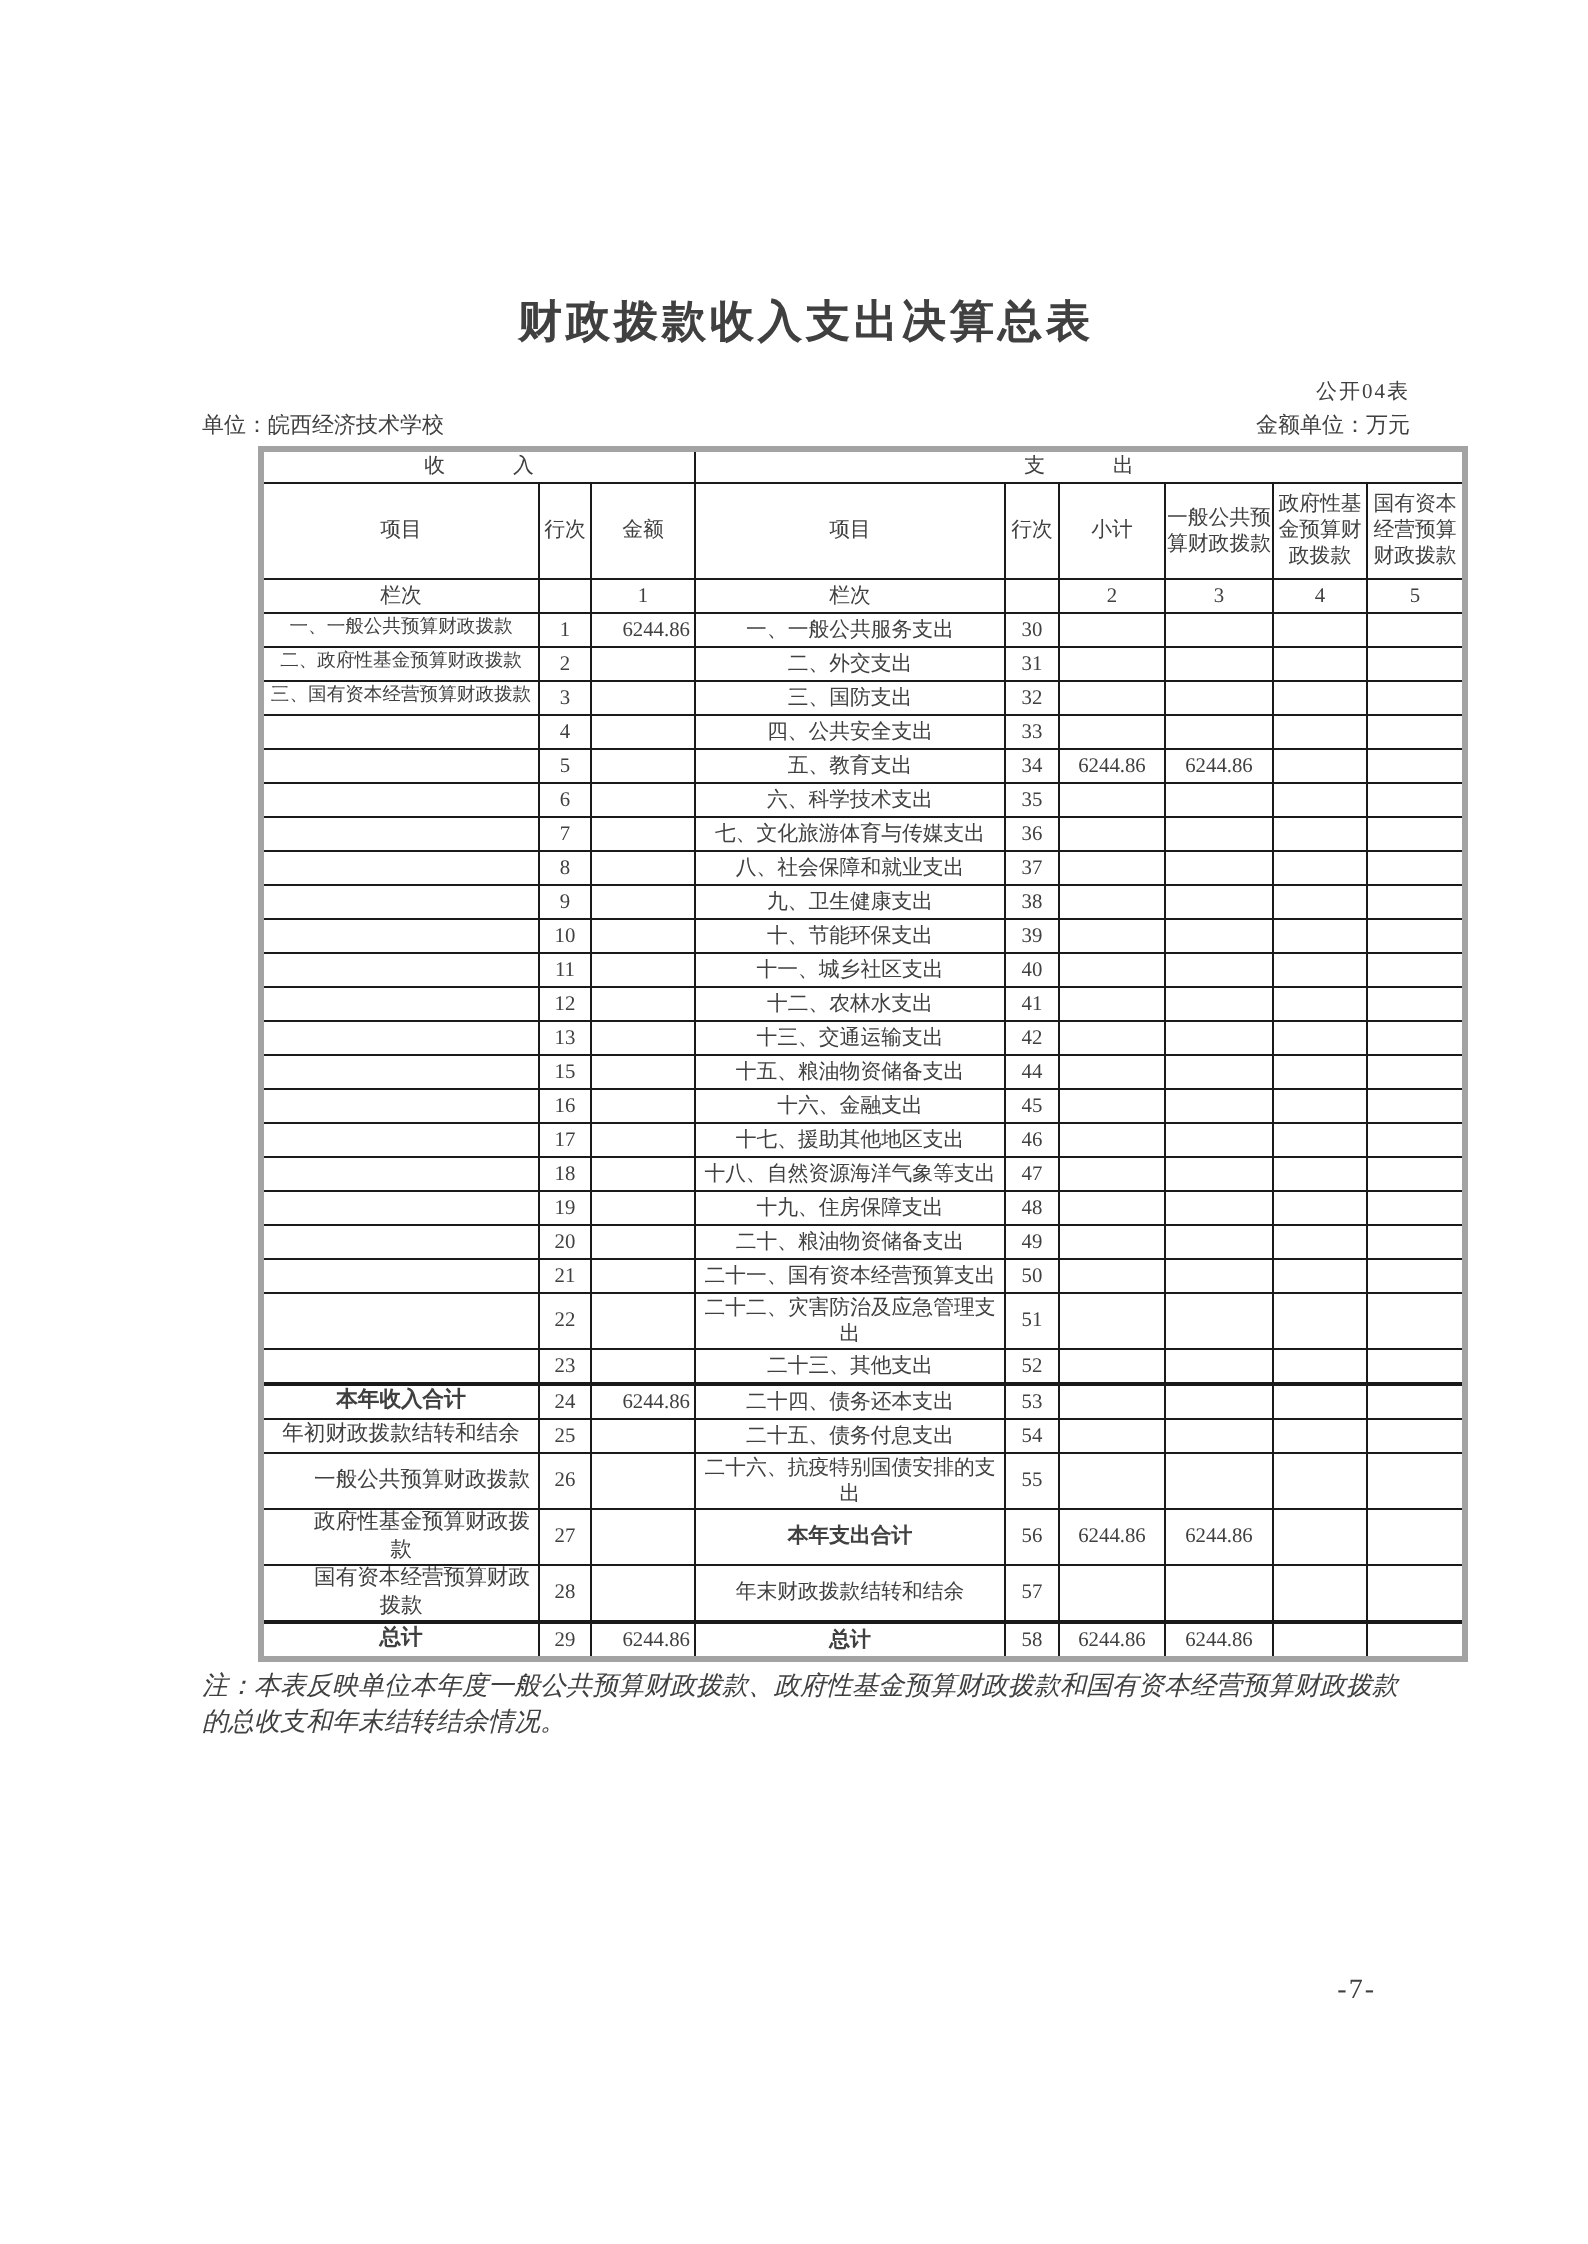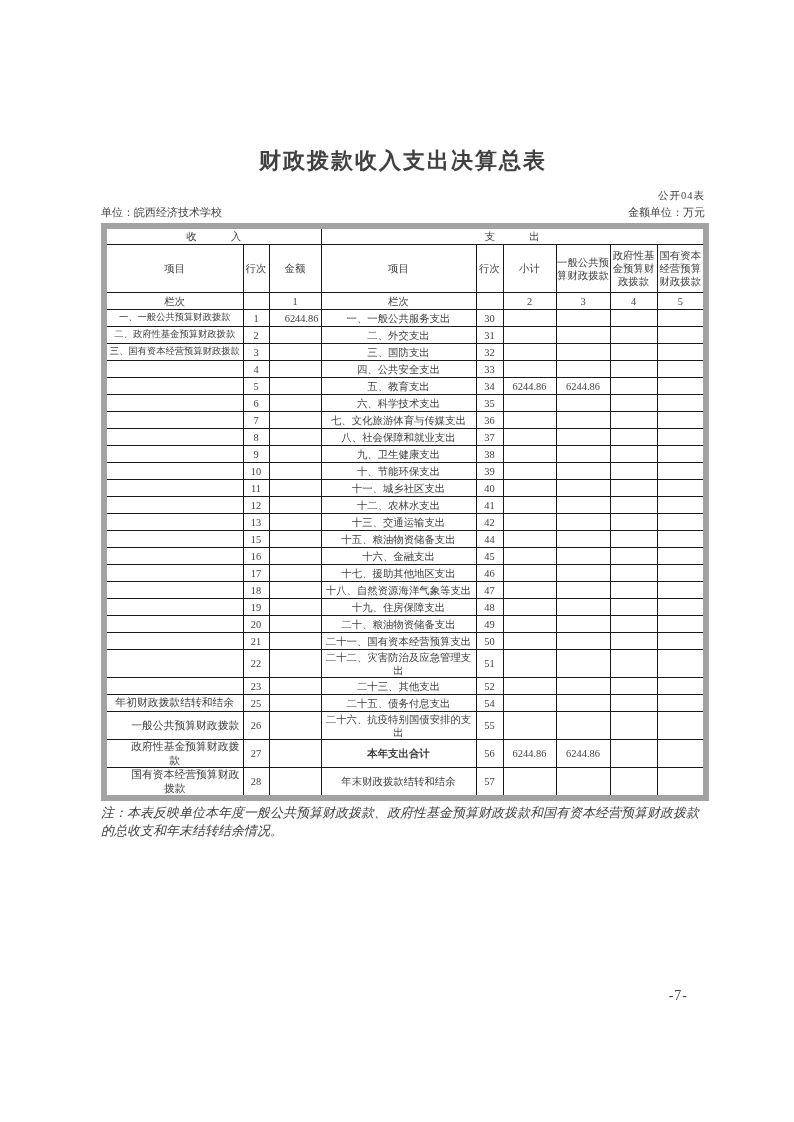--- a/index.html
+++ b/index.html
@@ -3,21 +3,21 @@
 <meta charset="utf-8">
 <style>
   html,body{margin:0;padding:0;background:#e8e8e8;}
   .page{position:relative;width:794px;height:1122px;background:#ffffff;margin:0 auto;
         font-family:"Liberation Serif","DejaVu Serif",serif;color:#404040;overflow:hidden;}
   .content{position:absolute;left:101px;top:0;width:604px;}
   .title{margin:146px 0 0 0;font-size:22px;font-weight:700;text-align:center;letter-spacing:2px;}
   .form-no{margin-top:13px;text-align:right;font-size:10.5px;letter-spacing:1px;}
   .meta{display:flex;justify-content:space-between;font-size:11px;margin-top:2px;}
   table.main{border-collapse:collapse;table-layout:fixed;width:604px;margin-top:3px;
-             border:6px solid #a3a3a3;}
+             border:3px solid #a3a3a3;margin-left:28px;}
   th,td{border:1px solid #1a1a1a;vertical-align:middle;line-height:1.25;overflow:hidden;
         padding:0;word-break:break-all;}
   thead th{font-weight:400;font-size:10.4px;text-align:center;}
   .h-section th{height:15px;}
   .sec{letter-spacing:34px;padding-left:34px;}
   .h-cols th{height:47px;}
   .h-index th{height:16px;}
   tbody td{height:16px;font-size:10.4px;}
   tr.tall td{height:27px;}
   tr.thick-top td{border-top:2px solid #1a1a1a;}
@@ -324,20 +324,31 @@
             <td class="c-label inc"></td>
             <td class="c-mid">23</td>
             <td class="c-amt"></td>
             <td class="c-label exp">二十三、其他支出</td>
             <td class="c-mid">52</td>
             <td class="c-val"></td>
             <td class="c-val"></td>
             <td class="c-val"></td>
             <td class="c-val"></td>
           </tr>
+          <tr class="thick-top">
+            <td class="c-label inc sum">本年收入合计</td>
+            <td class="c-mid">24</td>
+            <td class="c-amt">6244.86</td>
+            <td class="c-label exp">二十四、债务还本支出</td>
+            <td class="c-mid">53</td>
+            <td class="c-val"></td>
+            <td class="c-val"></td>
+            <td class="c-val"></td>
+            <td class="c-val"></td>
+          </tr>
           <tr>
             <td class="c-label inc">年初财政拨款结转和结余</td>
             <td class="c-mid">25</td>
             <td class="c-amt"></td>
             <td class="c-label exp">二十五、债务付息支出</td>
             <td class="c-mid">54</td>
             <td class="c-val"></td>
             <td class="c-val"></td>
             <td class="c-val"></td>
             <td class="c-val"></td>
@@ -368,20 +379,31 @@
             <td class="c-label inc indent">国有资本经营预算财政拨款</td>
             <td class="c-mid">28</td>
             <td class="c-amt"></td>
             <td class="c-label exp">年末财政拨款结转和结余</td>
             <td class="c-mid">57</td>
             <td class="c-val"></td>
             <td class="c-val"></td>
             <td class="c-val"></td>
             <td class="c-val"></td>
           </tr>
+          <tr class="thick-top">
+            <td class="c-label inc sum">总计</td>
+            <td class="c-mid">29</td>
+            <td class="c-amt">6244.86</td>
+            <td class="c-label exp sum">总计</td>
+            <td class="c-mid">58</td>
+            <td class="c-val">6244.86</td>
+            <td class="c-val">6244.86</td>
+            <td class="c-val"></td>
+            <td class="c-val"></td>
+          </tr>
         </tbody>
     </table>
 
     <p class="note">注：本表反映单位本年度一般公共预算财政拨款、政府性基金预算财政拨款和国有资本经营预算财政拨款的总收支和年末结转结余情况。</p>
   </div>
 
   <div class="pageno">-7-</div>
 </div>
 
 </body></html>

